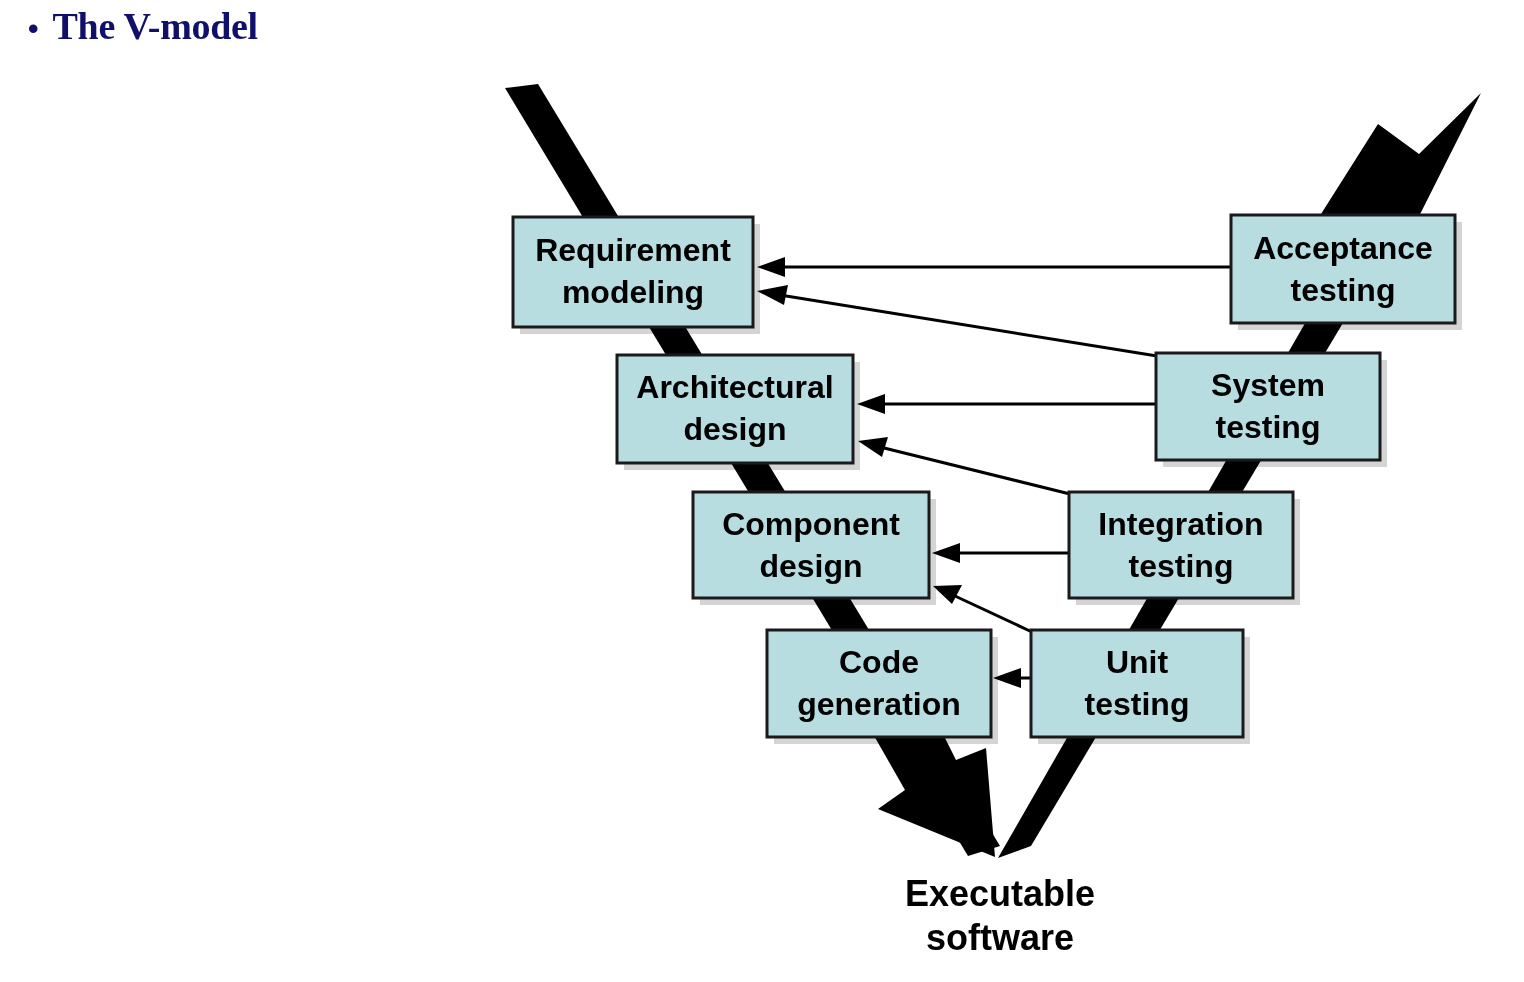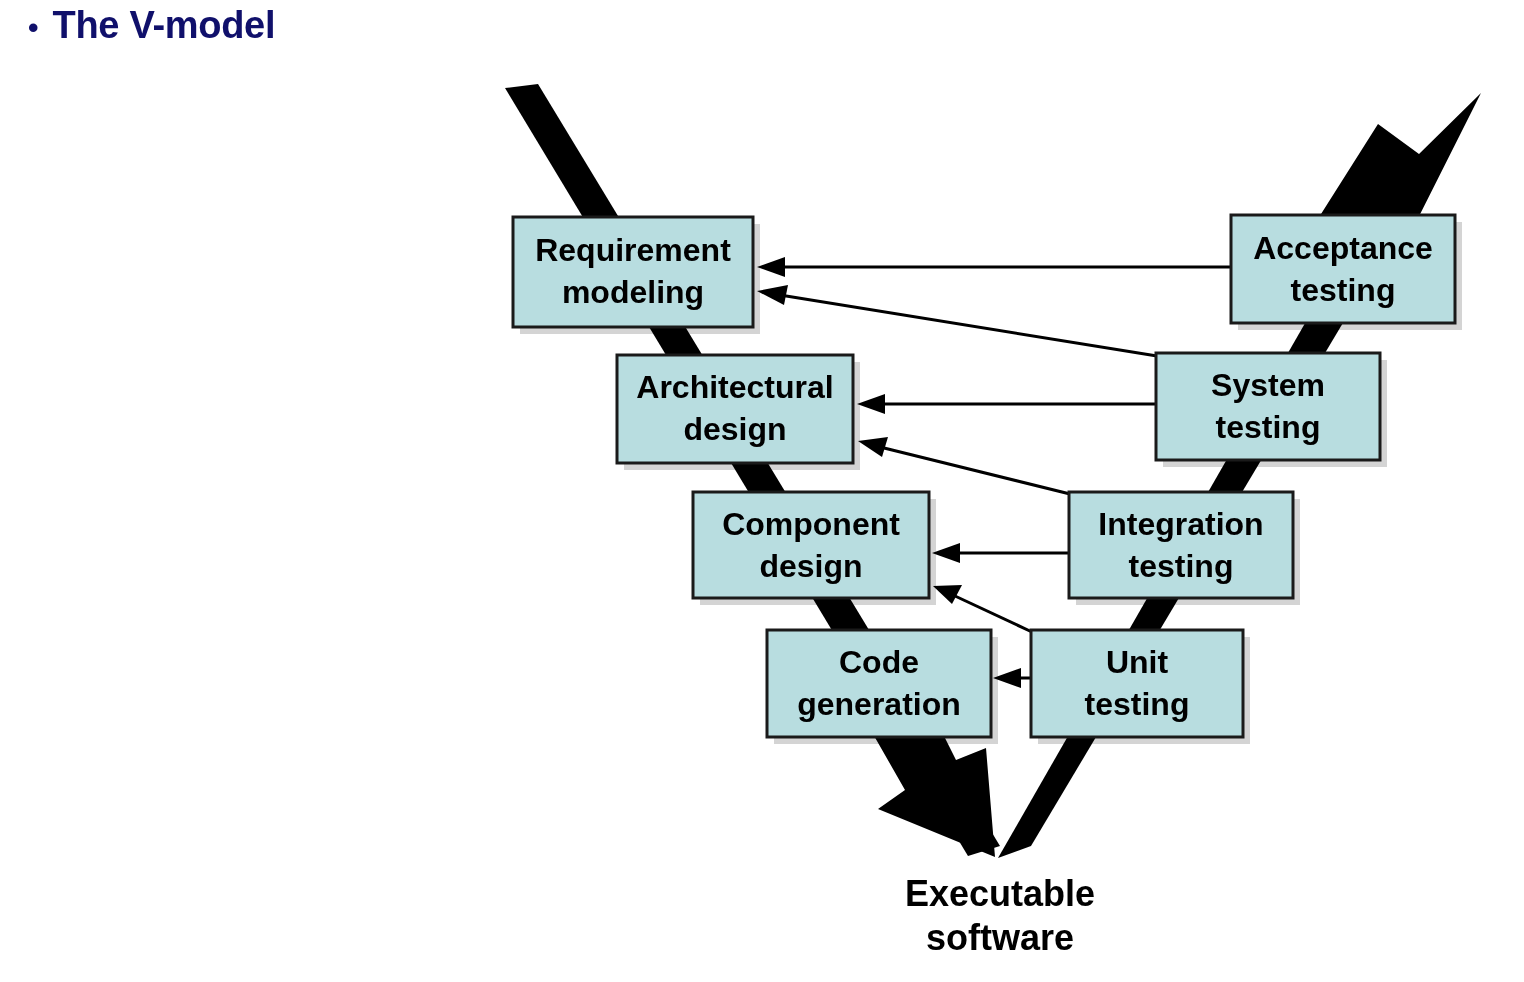--- a/index.html
+++ b/index.html
@@ -27,21 +27,21 @@
     color: #10106b;
     font-size: 30px;
     line-height: 1;
     font-weight: bold;
   }
   #slide-title .title-text {
     color: #10106b;
     font-size: 38px;
     font-weight: bold;
     letter-spacing: -0.3px;
-    font-family: Liberation Sans, sans-serif;
+    font-family: Liberation Serif, serif;
   }
 
   #vmodel-diagram {
     position: absolute;
     left: 0;
     top: 0;
     width: 1524px;
     height: 982px;
   }
 

